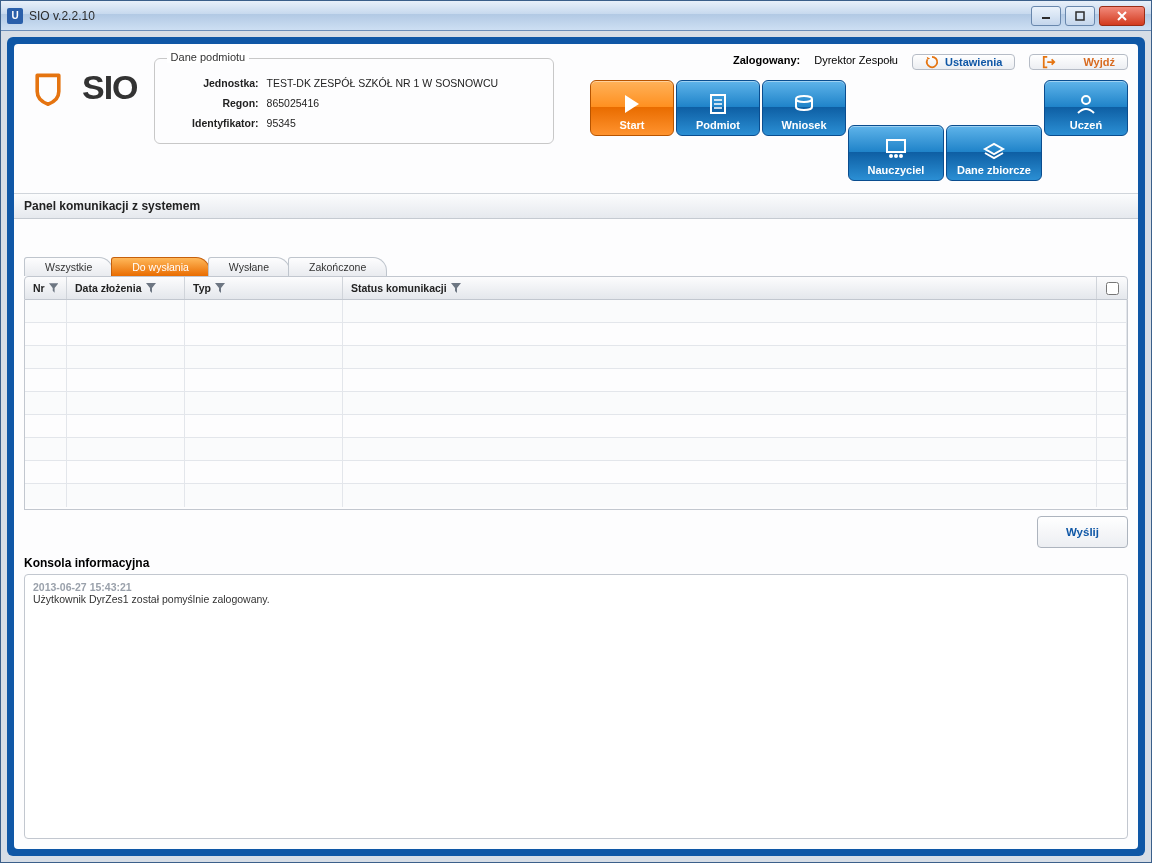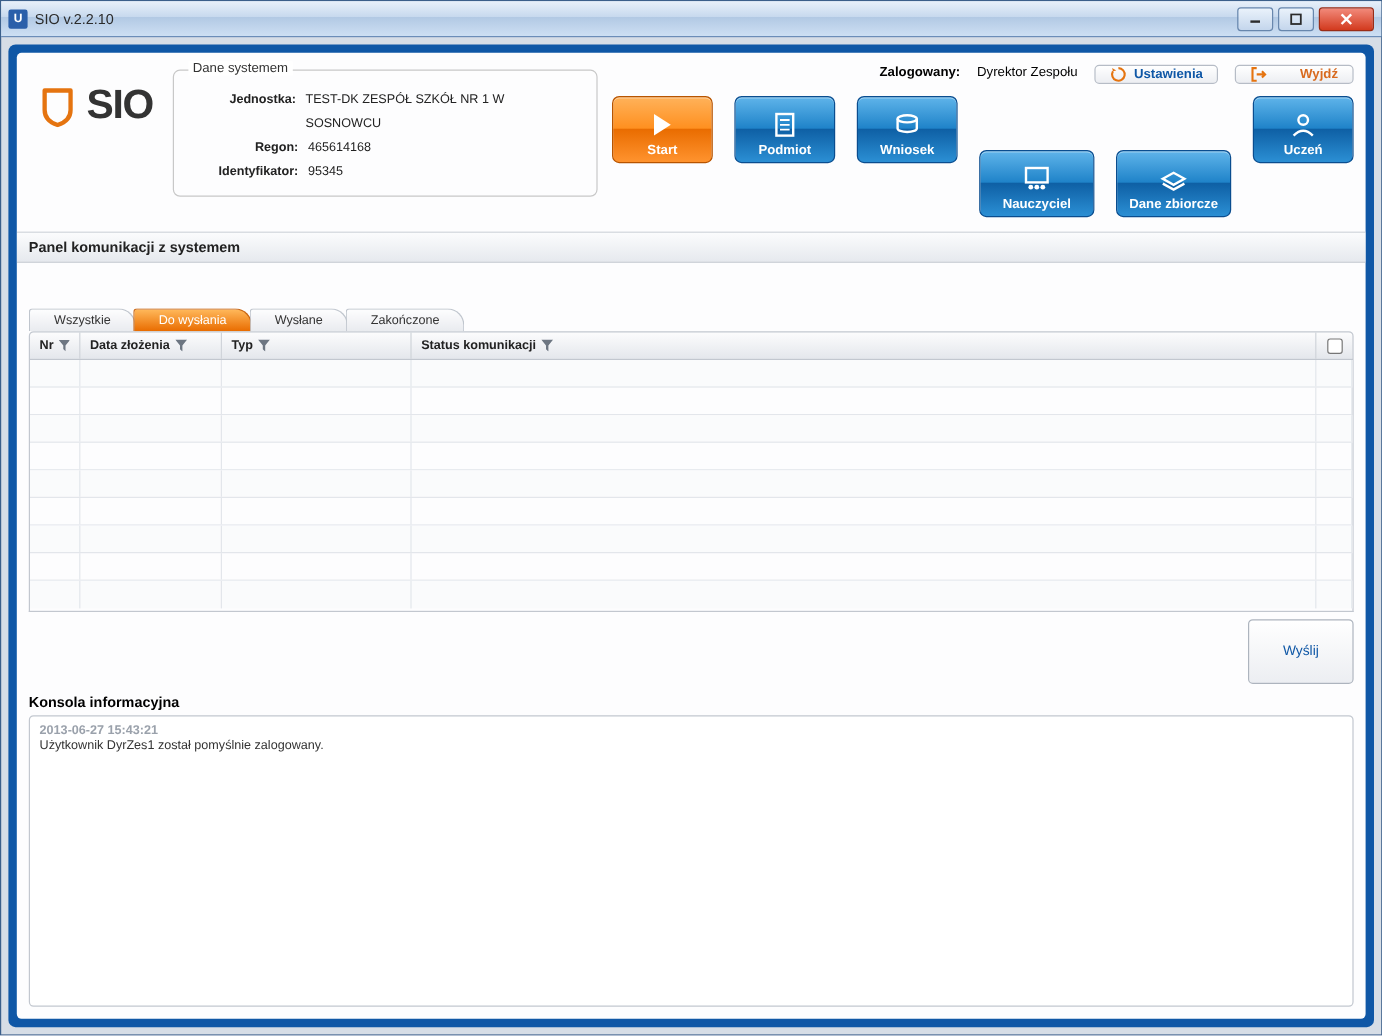--- a/index.html
+++ b/index.html
@@ -70,21 +70,21 @@
 
 .header {
   display: flex;
   padding: 10px 10px 12px 10px;
   gap: 12px;
   align-items: flex-start;
 }
 .logo-block {
   display: flex;
   align-items: center;
-  gap: 6px;
+  gap: 16px;
   padding: 14px 4px 0 6px;
 }
 .logo-icon {
   width: 36px; height: 36px;
 }
 .logo-text { font-size: 34px; font-weight: 700; color: #333; letter-spacing: -1px; }
 
 .fieldset {
   position: relative;
   border: 1px solid #c8c8c8;
@@ -107,21 +107,21 @@
 .login-row .lbl { font-weight: bold; }
 .action-btn {
   background: linear-gradient(to bottom,#ffffff,#eceef2);
   border: 1px solid #b6bcc6; border-radius: 4px;
   padding: 0 12px; font-size: 11px; font-weight: bold;
   color: #0f57a6; display: flex; align-items: center; gap: 6px;
 }
 .action-btn.exit { color: #d86a1f; gap: 27px; }
 .action-btn .ic { width: 14px; height: 14px; }
 
-.bigbtns { display: flex; gap: 18px; }
+.bigbtns { display: flex; gap: 2px; }
 .bigbtn {
   width: 84px; height: 56px;
   border-radius: 6px;
   border: 1px solid #0a4d8f;
   display: flex; flex-direction: column; align-items: center; justify-content: flex-end;
   padding-bottom: 4px;
   font-size: 11px; font-weight: bold; color: #fff;
   position: relative;
   background: linear-gradient(to bottom,#5fb4ea 0%,#1f83c9 48%,#0e5fa4 49%,#2b8fd4 100%);
   box-shadow: inset 0 1px 0 rgba(255,255,255,.4);
@@ -187,21 +187,21 @@
 .grow { display: flex; height: 23px; border-bottom: 1px solid #e3e6eb; }
 .grow:nth-child(odd) { background: #fafbfc; }
 .grow:last-child { border-bottom: none; }
 .gcell { border-right: 1px solid #e3e6eb; }
 .gcell.nr{width:42px;} .gcell.date{width:118px;} .gcell.typ{width:158px;} .gcell.status{flex:1;} .gcell.chk{width:30px;}
 
 .btn-row { display: flex; justify-content: flex-end; padding: 6px 10px 8px; }
 .send-btn {
   border: 1px solid #adb4be; border-radius: 4px;
   background: linear-gradient(to bottom,#ffffff,#eceef2);
-  padding: 20px 28px; font-weight: normal; font-size: 11.5px; color: #0f57a6;
+  padding: 9px 28px; font-weight: bold; font-size: 11.5px; color: #0f57a6;
 }
 
 .console-label { padding: 0 10px 4px; font-size: 12px; font-weight: bold; }
 .console-box {
   margin: 0 10px 10px;
   border: 1px solid #c2c7cf; border-radius: 4px;
   flex: 1;
   padding: 6px 8px;
   font-size: 10.5px;
   background: #fff;
@@ -243,29 +243,29 @@
       <div class="header">
         <div class="logo-block">
           <svg class="logo-icon" viewBox="0 0 40 40">
             <path d="M8 6 H32 V24 Q32 34 20 38 Q8 34 8 24 Z" fill="none" stroke="#e57410" stroke-width="4" stroke-linejoin="round"></path>
             <path d="M8 6 V24 Q8 34 20 38 V6 Z" fill="#e57410" opacity="0"></path>
           </svg>
           <span class="logo-text">SIO</span>
         </div>
 
         <div class="fieldset">
-          <span class="legend">Dane systemem</span>
+          <span class="legend">Dane podmiotu</span>
           <div id="entity-rows">
               <div class="kvrow">
                 <span class="k">Jednostka:</span>
                 <span class="v">TEST-DK ZESPÓŁ SZKÓŁ NR 1 W SOSNOWCU</span>
               </div>
               <div class="kvrow">
                 <span class="k">Regon:</span>
-                <span class="v">465614168</span>
+                <span class="v">865025416</span>
               </div>
               <div class="kvrow">
                 <span class="k">Identyfikator:</span>
                 <span class="v">95345</span>
               </div>
             </div>
         </div>
 
         <div class="header-right">
           <div class="login-row">

